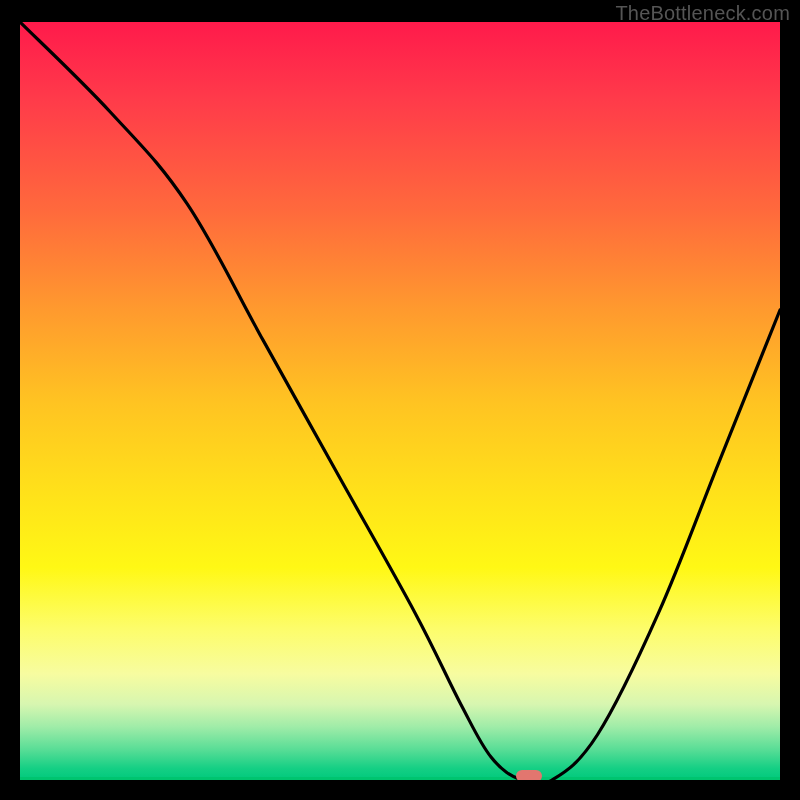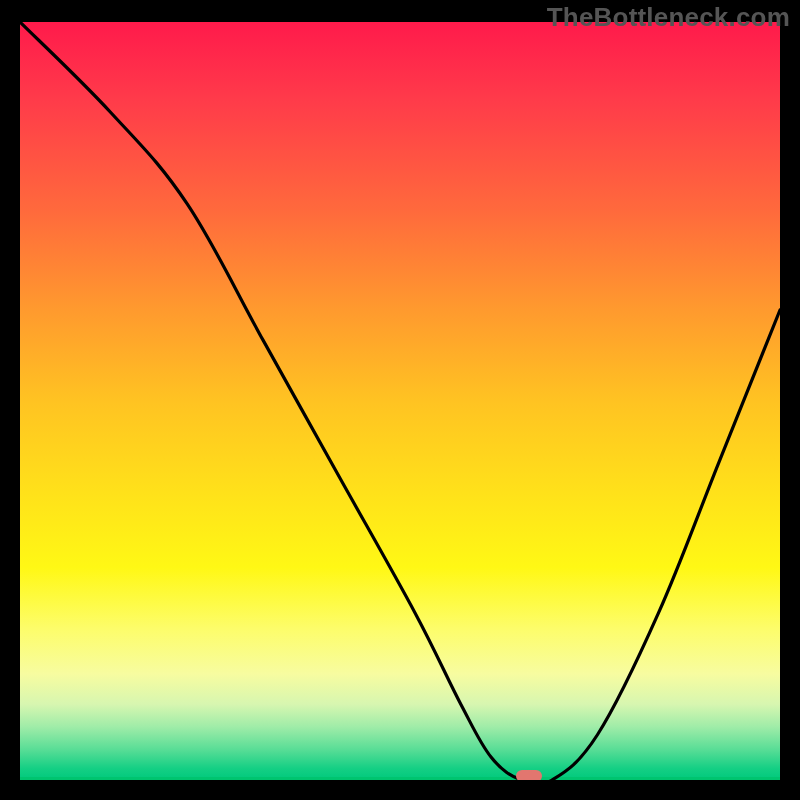--- a/index.html
+++ b/index.html
@@ -15,22 +15,22 @@
     position: relative;
     width: 800px;
     height: 800px;
     background: #000;
   }
   .watermark {
     position: absolute;
     top: 2px;
     right: 10px;
     color: #555;
-    font-size: 26px;
-    font-weight: 700;
+    font-size: 20px;
+    font-weight: 400;
     letter-spacing: 0.2px;
     z-index: 20;
   }
   .plot {
     position: absolute;
     left: 20px;
     top: 22px;
     width: 760px;
     height: 758px;
     overflow: hidden;

